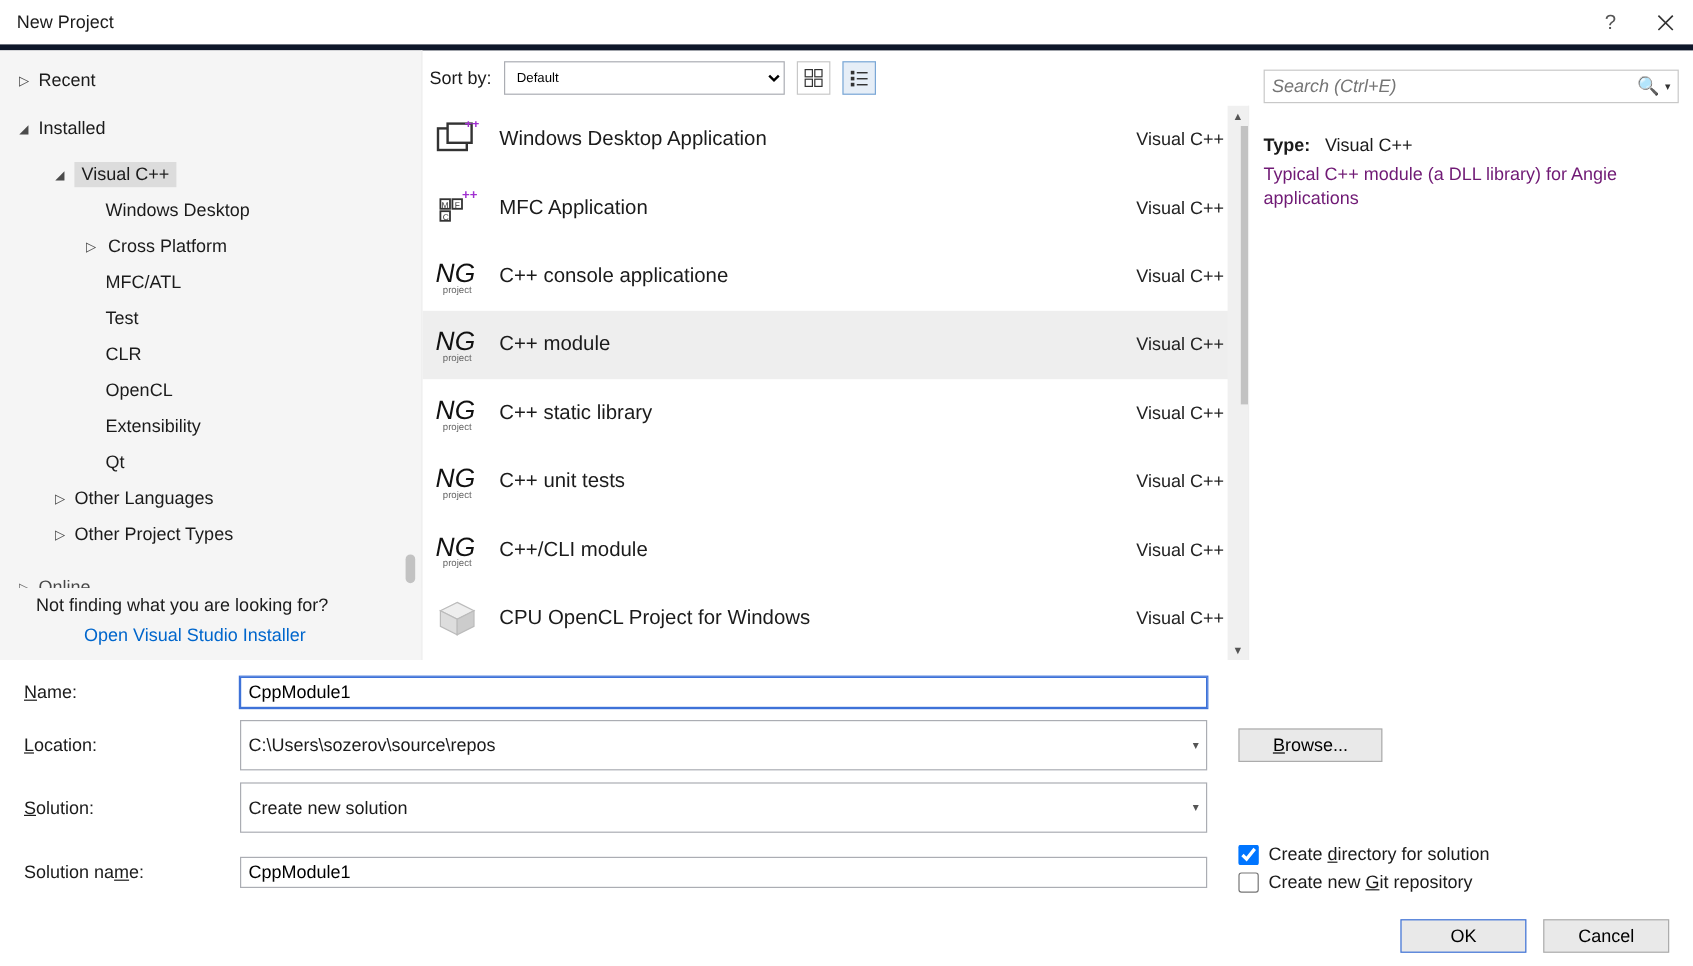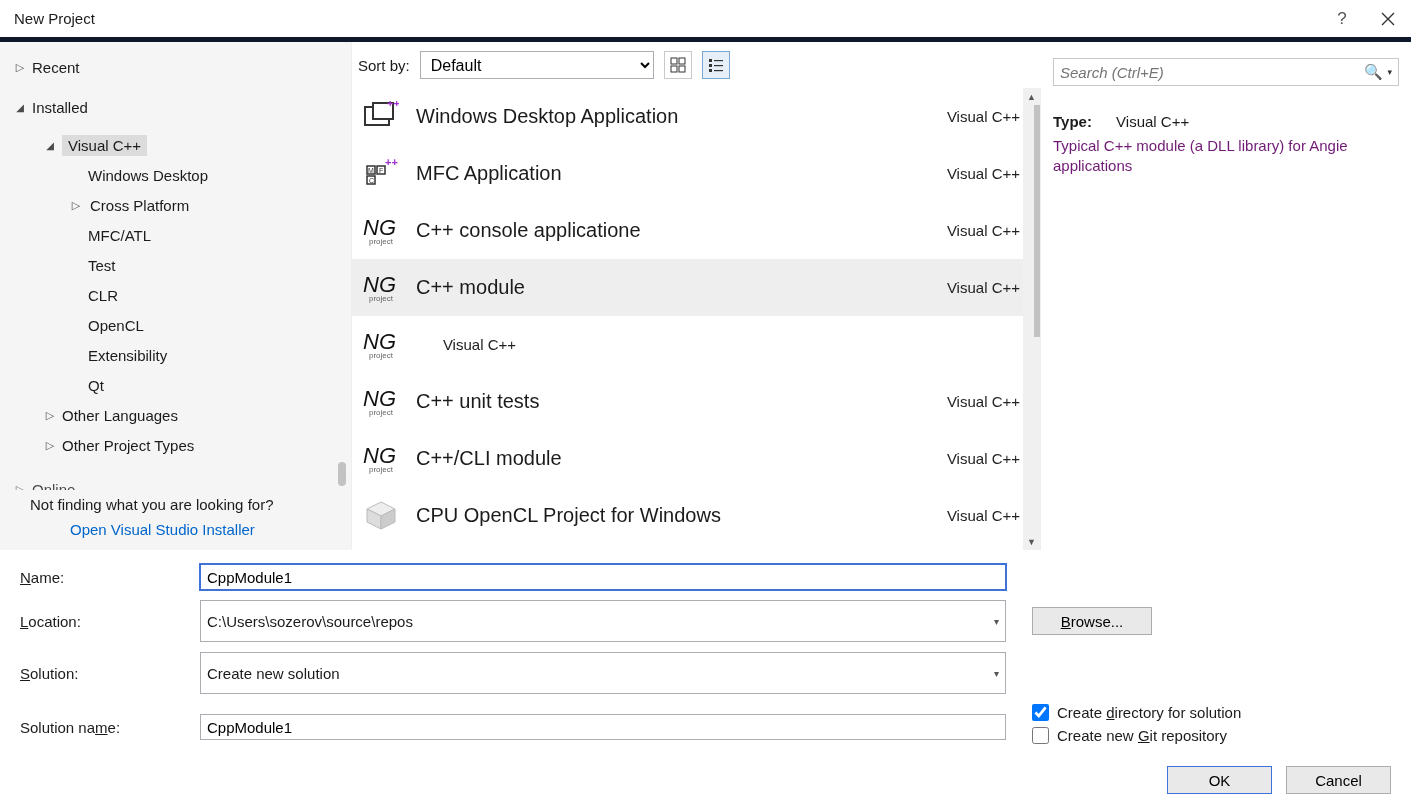--- a/index.html
+++ b/index.html
@@ -20,41 +20,41 @@
   .arrow.open::before { content:"◢"; font-size:10px;}
   .arrow.closed::before { content:"▷"; font-size:11px;}
   .sel { background:#dcdcdc; padding:2px 6px; }
   .sidebar .footnote { position:absolute; bottom:0; left:0; right:0; padding:6px 14px 12px 30px; background:#f5f5f5;}
   .sidebar .footnote .link { color:#0066cc; cursor:pointer; padding-left:40px;}
   .vscroll-left { position:absolute; right:3px; top:0; bottom:56px; width:10px;}
   .vscroll-left .thumb { position:absolute; top:420px; width:8px; height:24px; background:#c2c2c2; border-radius:4px;}
   
   .center { flex:1; display:flex; flex-direction:column; position:relative;}
   .sortbar { height:46px; display:flex; align-items:center; gap:10px; padding:0 6px;}
-  .sortbar select { height:28px; width:234px; font-size:16px; border:1px solid #abadb3; background:#fff; padding:0 6px;}
+  .sortbar select { height:28px; width:234px; font-size:11px; border:1px solid #abadb3; background:#fff; padding:0 6px;}
   .view-btn { width:28px; height:28px; border:1px solid #c8c8c8; display:flex; align-items:center; justify-content:center; background:#fff; cursor:pointer;}
   .view-btn.active { background:#e6eef7; border-color:#7aa7d6;}
   .list { flex:1; overflow:hidden; border-right:1px solid #eee; position:relative;}
   .row { height:57px; display:flex; align-items:center; padding:0 20px 0 8px; gap:14px; border-bottom:1px solid transparent; }
   .row.sel { background:#eeeeee;}
   .row .icon { width:42px; height:38px; display:flex; align-items:center; justify-content:center; }
-  .row .name { flex:1; font-size:20px;}
+  .row .name { flex:1; font-size:17px;}
   .row .lang { font-size:15px; color:#222; min-width:100px; text-align:right;}
   .list .vscroll { position:absolute; right:0; top:0; bottom:0; width:17px; background:#f0f0f0; display:flex; flex-direction:column; align-items:center;}
   .list .vscroll .arr { height:17px; width:100%; display:flex; align-items:center; justify-content:center; font-size:9px; color:#555;}
   .list .vscroll .track { flex:1; position:relative;}
   .list .vscroll .thumb2 { position:absolute; top:0; width:13px; height:232px; background:#c2c2c2; left:2px;}
   
   .info { width:370px; padding:8px 12px 0 12px;}
   .searchbox { height:28px; border:1px solid #c8c8c8; display:flex; align-items:center; padding:0 6px; margin-bottom:20px; position:relative; top:-1px;}
   .searchbox input { border:none; outline:none; flex:1; font-size:15px; font-style:italic; color:#777;}
   .searchbox .sico { font-size:15px; color:#333; margin-right:4px;}
   .searchbox .sdrop { font-size:9px; color:#333;}
   .info .line1 { margin-bottom:6px;}
-  .info .line1 b { font-weight:600; margin-right:20px;}
+  .info .line1 b { font-weight:600; margin-right:8px;}
   .info .desc { color:#701a75; line-height:1.35;}
   
   .form { padding:14px 20px 10px 20px; display:grid; grid-template-columns:180px 806px 1fr; row-gap:10px; align-items:center; background:#fff;}
   .form label { font-size:15px;}
   .underline { text-decoration:underline;}
   .txt { height:26px; border:1px solid #abadb3; padding:0 6px; font-size:15px; width:100%; background:#fff;}
   .txt.focus { border:1px solid #3e72d8; outline:1px solid #3e72d8;}
   .combo { height:42px; border:1px solid #abadb3; padding:0 6px; width:100%; background:#fff; display:flex; align-items:center; justify-content:space-between;}
   .combo .carr { font-size:10px; color:#555;}
   .browse { margin-left:26px; height:28px; width:120px; border:1px solid #acacac; background:#e9e9e9; font-size:15px; cursor:pointer;}
@@ -222,20 +222,21 @@
             <div class="lang">Visual C++</div>
           </div>
           <div class="row">
             <div class="icon">
               <svg width="40" height="34" viewBox="0 0 40 34">
                 <text x="2" y="22" font-family="serif" font-style="italic" font-size="22" fill="#111">N</text>
                 <text x="18" y="22" font-family="serif" font-style="italic" font-size="22" fill="#111">G</text>
                 <text x="8" y="31" font-family="cursive" font-size="8" fill="#666">project</text>
               </svg>
             </div>
+            <div class="name">C++ static library</div>
             <div class="lang">Visual C++</div>
           </div>
           <div class="row">
             <div class="icon">
               <svg width="40" height="34" viewBox="0 0 40 34">
                 <text x="2" y="22" font-family="serif" font-style="italic" font-size="22" fill="#111">N</text>
                 <text x="18" y="22" font-family="serif" font-style="italic" font-size="22" fill="#111">G</text>
                 <text x="8" y="31" font-family="cursive" font-size="8" fill="#666">project</text>
               </svg>
             </div>

